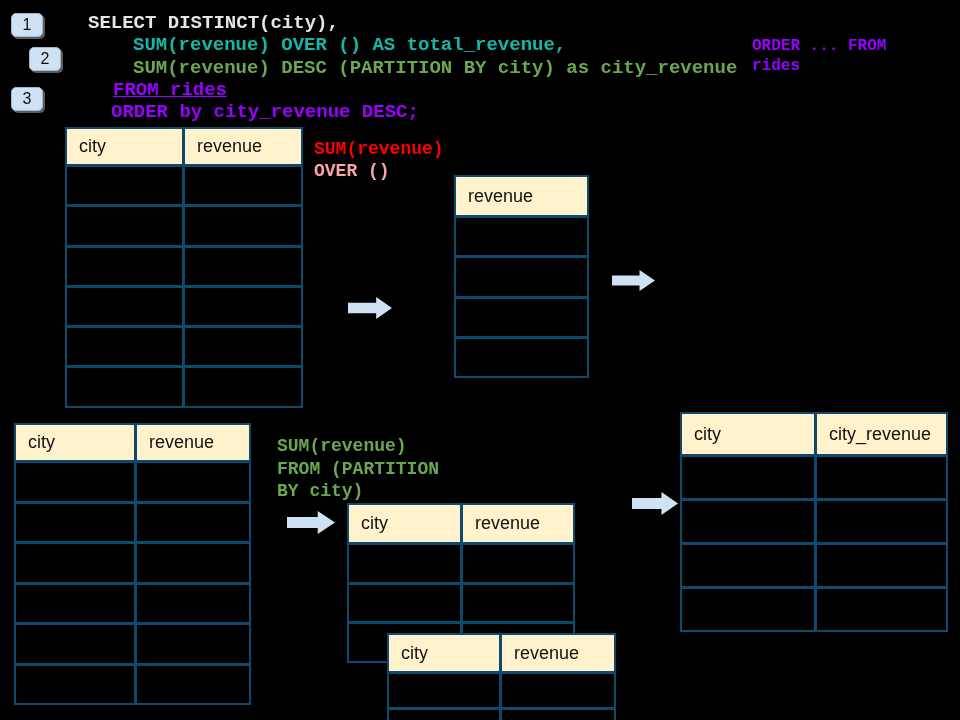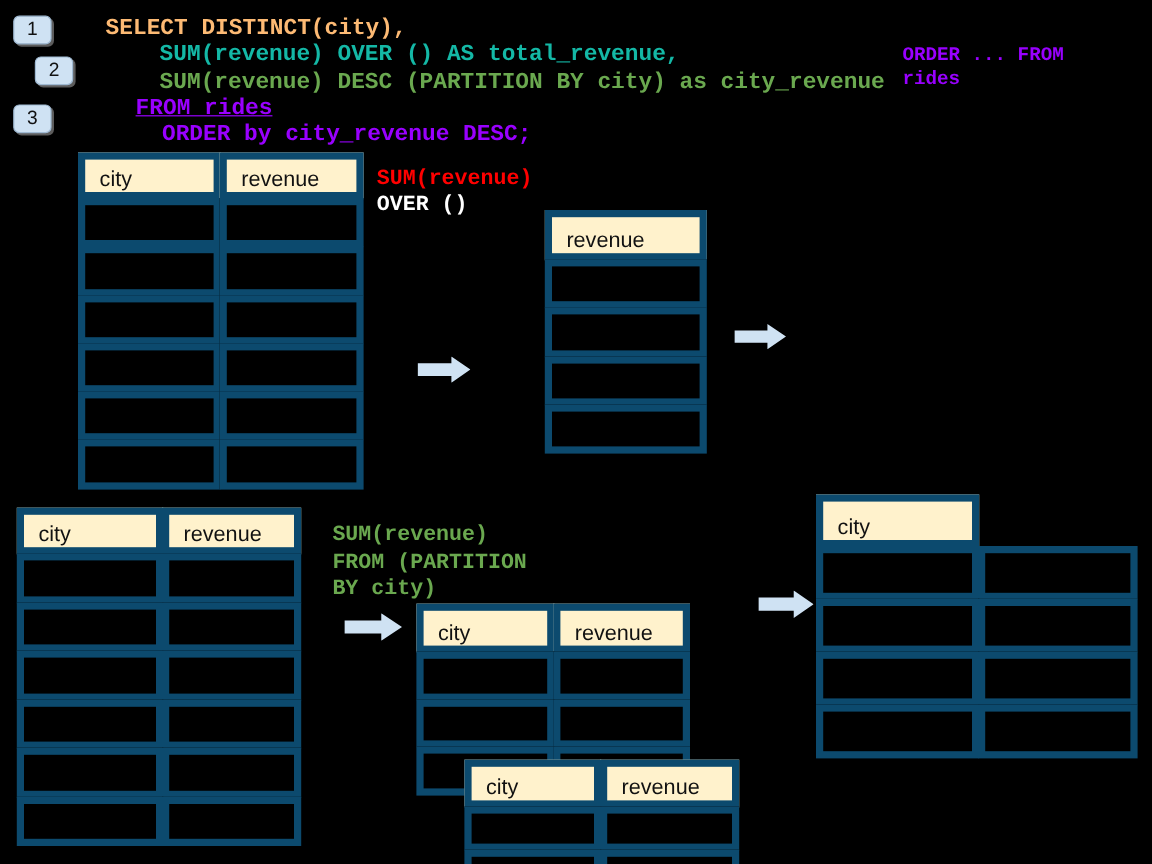--- a/index.html
+++ b/index.html
@@ -13,22 +13,22 @@
   }
   .badge{
     position:absolute;width:30px;height:22px;border-radius:5px;
     display:flex;align-items:center;justify-content:center;
     font-size:16px;color:#111;
     border:1px solid #9fb9d2;box-shadow:2px 2px 0 0 #5c5c5c;
   }
   .tbl{position:absolute;}
   .trow{display:flex;}
   .cell{
-    box-sizing:border-box;border:6px solid #0c4a6e;margin:-1px 0 0 -1px;
-    display:flex;align-items:flex-end;padding-left:12px;
+    box-sizing:border-box;border:2px solid #0c4a6e;margin:-1px 0 0 -1px;
+    display:flex;align-items:center;padding-left:12px;
   }
   .th{font-size:18px;color:#111;}
   .td{background:#000;}
   .arrow-svg{position:absolute;display:block;}
 </style>
 </head>
 <body>
 
 <div class="canvas">
   <div id="badges-layer">
@@ -36,33 +36,33 @@
         <span>1</span>
       </div>
       <div class="badge" style="left: 29px; top: 47px; background: rgb(207, 226, 243);">
         <span>2</span>
       </div>
       <div class="badge" style="left: 11px; top: 87px; background: rgb(207, 226, 243);">
         <span>3</span>
       </div>
     </div>
   <div id="code-layer">
-      <div class="code-line" style="left: 88px; top: 12px; font-size: 19px; color: #fdba74;">SELECT DISTINCT(city),</div>
+      <div class="code-line" style="left: 88px; top: 12px; font-size: 19px; color: #e5e5e5;">SELECT DISTINCT(city),</div>
       <div class="code-line" style="left: 133px; top: 34.3px; font-size: 19px; color: #14b8a6;">SUM(revenue) OVER () AS total_revenue,</div>
       <div class="code-line" style="left: 133px; top: 56.6px; font-size: 19px; color: rgb(106, 168, 79);">SUM(revenue) DESC (PARTITION BY city) as city_revenue</div>
       <div class="code-line" style="left: 113px; top: 78.9px; font-size: 19px; color: rgb(153, 0, 255); text-decoration: underline;">FROM rides</div>
-      <div class="code-line" style="left: 111px; top: 101.2px; font-size: 19px; color: rgb(153, 0, 255); margin-left: 24px;">ORDER by city_revenue DESC;</div>
+      <div class="code-line" style="left: 111px; top: 101.2px; font-size: 19px; color: rgb(153, 0, 255);">ORDER by city_revenue DESC;</div>
     </div>
   <div id="sidenote-layer">
       <div class="code-line" style="left: 752px; top: 37px; font-size: 16px; color: rgb(153, 0, 255);">ORDER ... FROM</div>
       <div class="code-line" style="left: 752px; top: 56.5px; font-size: 16px; color: rgb(153, 0, 255); text-align: center;">rides</div>
     </div>
   <div id="labels-layer">
       <div class="code-line" style="left: 314px; top: 139px; font-size: 18px; color: rgb(255, 0, 0);">SUM(revenue)</div>
-      <div class="code-line" style="left: 314px; top: 161px; font-size: 18px; color: #ffffff;">OVER ()</div>
+      <div class="code-line" style="left: 314px; top: 161px; font-size: 18px; color: #fca5a5;">OVER ()</div>
       <div class="code-line" style="left: 277px; top: 436px; font-size: 18px; color: rgb(106, 168, 79);">SUM(revenue)</div>
       <div class="code-line" style="left: 277px; top: 458.5px; font-size: 18px; color: rgb(106, 168, 79);">FROM (PARTITION</div>
       <div class="code-line" style="left: 277px; top: 481px; font-size: 18px; color: rgb(106, 168, 79);">BY city)</div>
     </div>
   <div id="tables-layer">
       <div class="tbl" style="left: 66px; top: 128px;">
         <div class="trow">
           <div class="cell th" style="width: 119px; height: 39px; background: rgb(255, 242, 204);">
             <span>city</span>
           </div>
@@ -186,20 +186,23 @@
         <div class="trow">
           <div class="cell td" style="width: 114px; height: 37px;"></div>
           <div class="cell td" style="width: 116px; height: 37px;"></div>
         </div>
       </div>
       <div class="tbl" style="left: 681px; top: 413px;">
         <div class="trow">
           <div class="cell th" style="width: 136px; height: 44px; background: rgb(255, 242, 204);">
             <span>city</span>
           </div>
+          <div class="cell th" style="width: 133px; height: 44px; background: rgb(255, 242, 204);">
+            <span>city_revenue</span>
+          </div>
         </div>
         <div class="trow">
           <div class="cell td" style="width: 136px; height: 45px;"></div>
           <div class="cell td" style="width: 133px; height: 45px;"></div>
         </div>
         <div class="trow">
           <div class="cell td" style="width: 136px; height: 45px;"></div>
           <div class="cell td" style="width: 133px; height: 45px;"></div>
         </div>
         <div class="trow">

